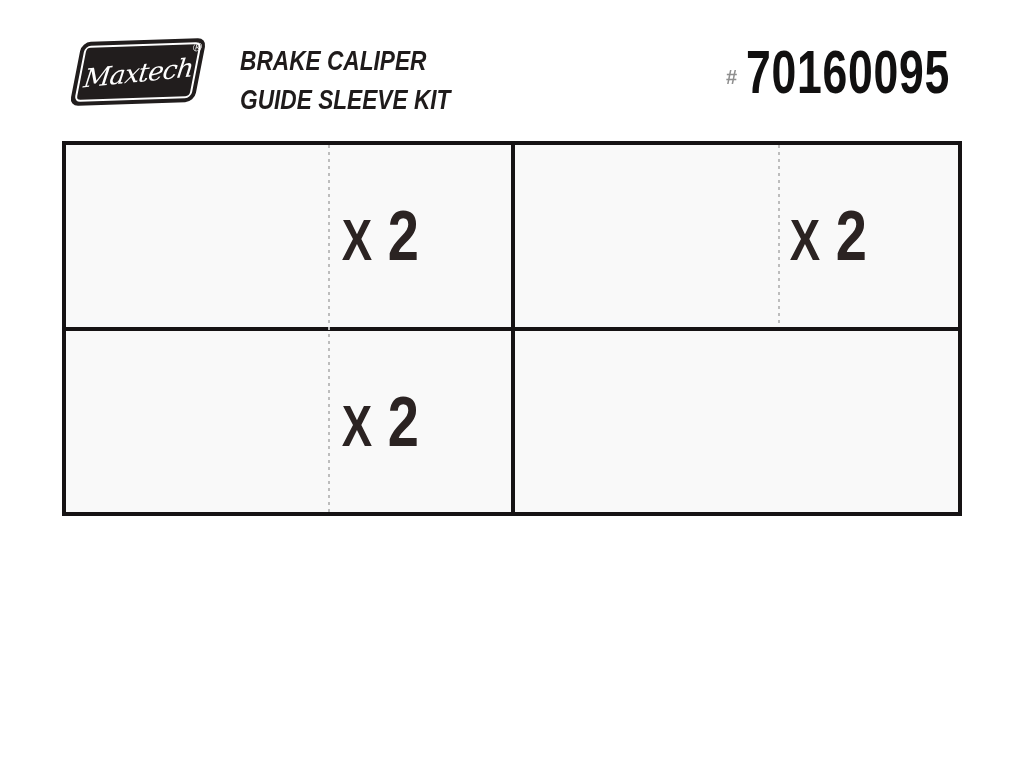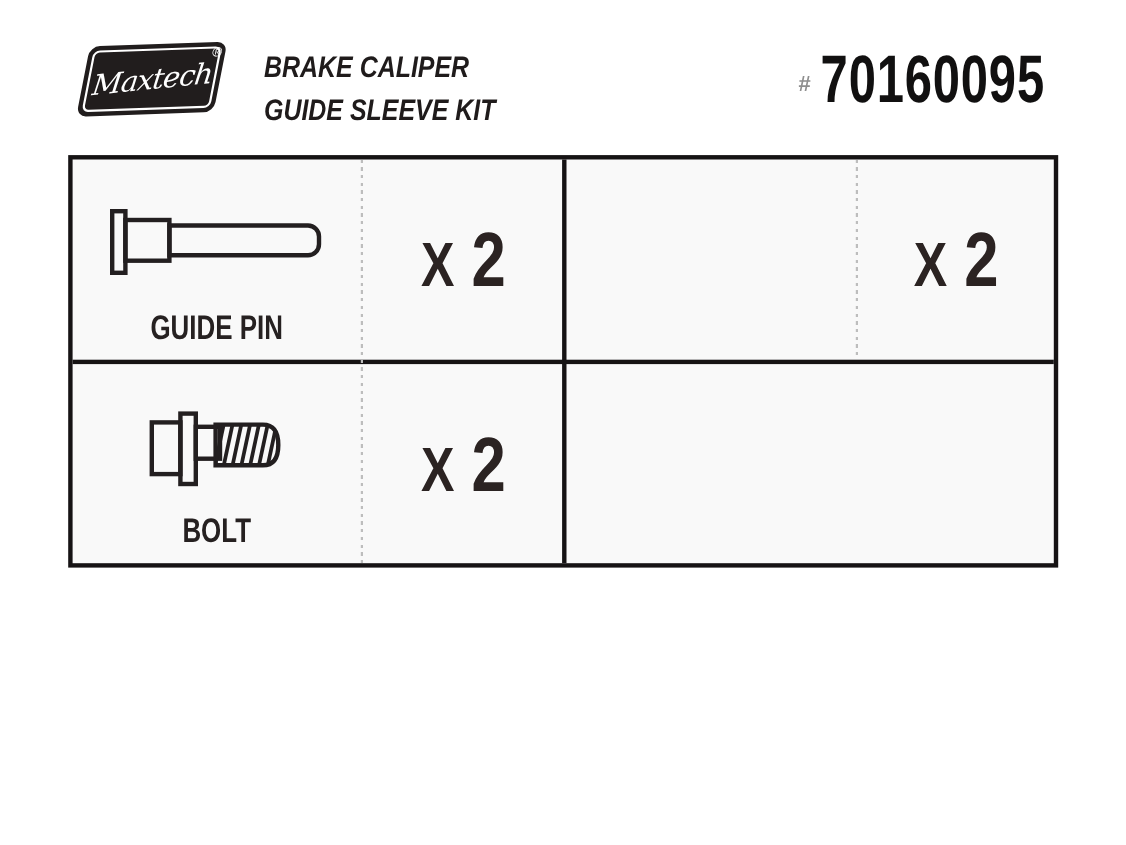--- a/index.html
+++ b/index.html
@@ -101,21 +101,21 @@
   .part-label {
     position:absolute; bottom:11px; left:0;
     width:100%; display:block;
     text-align:center;
     font-weight:bold; font-size:31px;
     color:#262121;
     transform:scaleX(0.76);
     transform-origin:center;
     white-space:nowrap;
   }
-  .qty-box { width:100%; height:100%; display:flex; align-items:center; justify-content:center; }
+  .qty-box { width:100%; height:100%; display:flex; align-items:center; justify-content:flex-start; }
   .qty {
     display:block;
     font-weight:bold; font-size:70px;
     color:#2b2322;
     transform:scaleX(0.80);
     transform-origin:center;
     white-space:nowrap;
     line-height:1;
   }
   .qty::first-letter { font-size:57px; }
@@ -145,63 +145,32 @@
     <span class="part-prefix">#</span>
     <span class="part-number">70160095</span>
   </div>
 
   <div class="kit-table">
     <div class="v-divider"></div>
     <div class="h-divider"></div>
     <div class="dash-line dash-left"></div>
     <div class="dash-line dash-right"></div>
 
-    <div class="quad q-pin">
-      <svg class="part-icon icon-pin" width="196" height="62" viewBox="0 0 196 62">
-        <rect class="stk" x="3" y="3" width="12" height="56"></rect>
-        <rect class="stk" x="15" y="11" width="40" height="37"></rect>
-        <path class="stk" d="M55,16 H181 a10,10 0 0 1 10,10 v7 a10,10 0 0 1 -10,10 H55 Z"></path>
-      </svg>
-      <span class="part-label">GUIDE PIN</span>
-    </div>
     <div class="quad q-pinqty">
       <div class="qty-box">
           <span class="qty">X 2</span>
         </div>
     </div>
 
     <div class="quad q-slvqty">
       <div class="qty-box">
           <span class="qty">X 2</span>
         </div>
     </div>
 
-    <div class="quad q-bolt">
-      <svg class="part-icon icon-bolt" width="124" height="70" viewBox="0 0 124 70">
-        <defs>
-          <clipPath id="threadClip">
-            <path d="M61,13 H104 Q118,13 118,31.5 Q118,50 104,50 H61 Z"></path>
-          </clipPath>
-        </defs>
-        <rect class="stk" x="3" y="11" width="26" height="47"></rect>
-        <rect class="stk" x="43" y="15" width="22" height="29"></rect>
-        <path class="stk" d="M61,13 H104 Q118,13 118,31.5 Q118,50 104,50 H61 Z" fill="#f9f9f9"></path>
-        <g clip-path="url(#threadClip)" stroke="#231f20" stroke-width="3.4">
-          <path d="M60,52 L69,10"></path>
-          <path d="M68,52 L77,10"></path>
-          <path d="M76,52 L85,10"></path>
-          <path d="M84,52 L93,10"></path>
-          <path d="M92,52 L101,10"></path>
-          <path d="M100,52 L109,10"></path>
-          <path d="M108,52 L117,10"></path>
-        </g>
-        <rect class="stk" x="29" y="3" width="14" height="64" fill="#f9f9f9"></rect>
-      </svg>
-      <span class="part-label">BOLT</span>
-    </div>
     <div class="quad q-boltqty">
       <div class="qty-box">
           <span class="qty">X 2</span>
         </div>
     </div>
 
     <div class="quad q-empty"></div>
   </div>
 
 </div>

